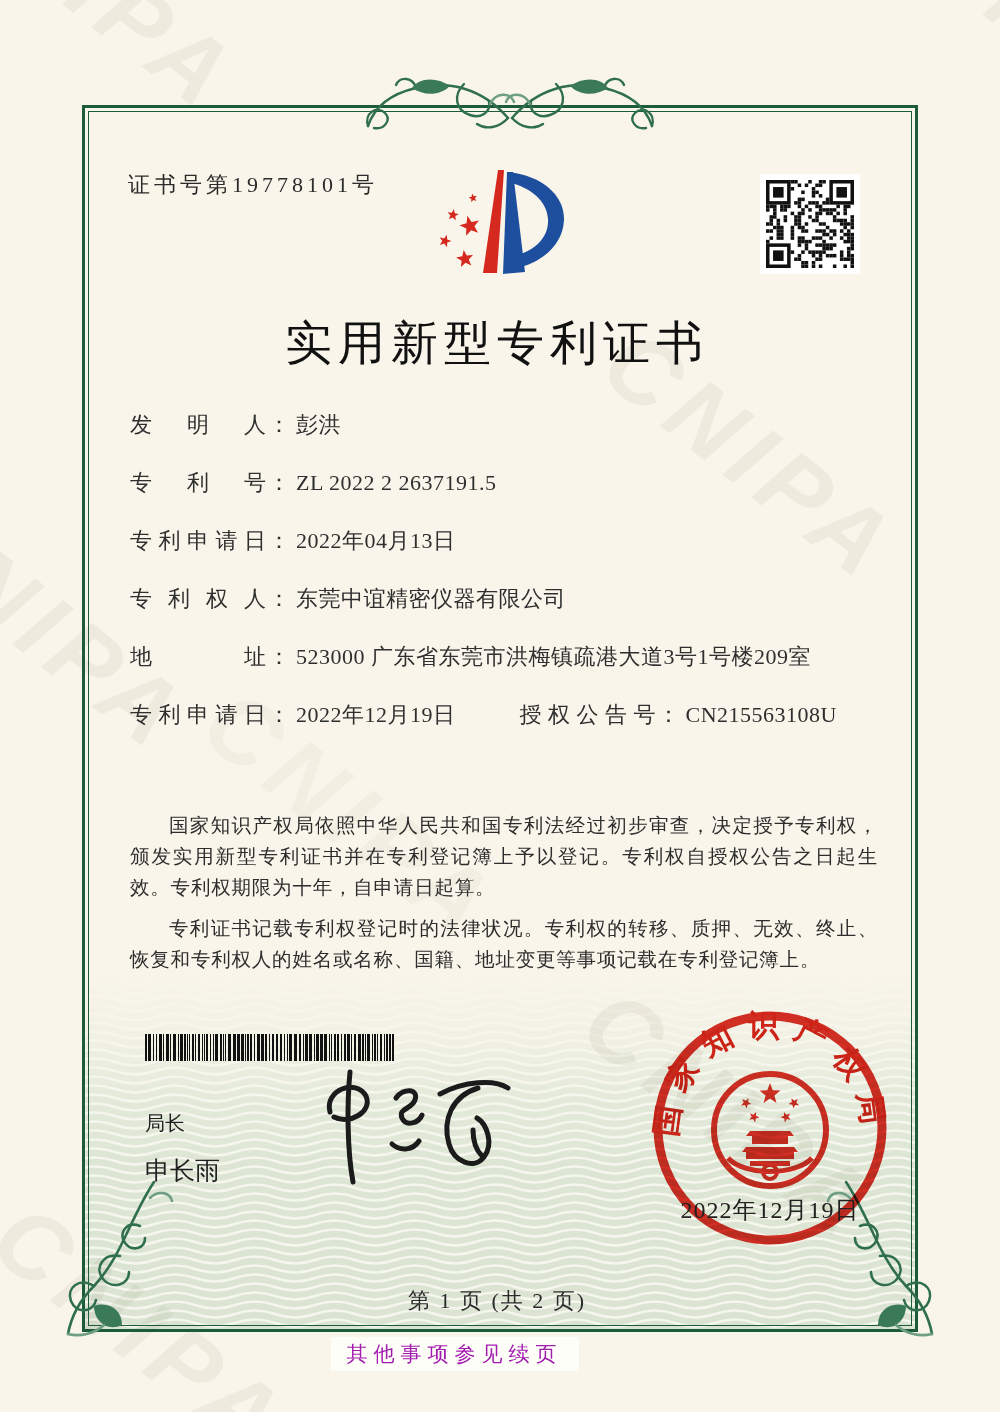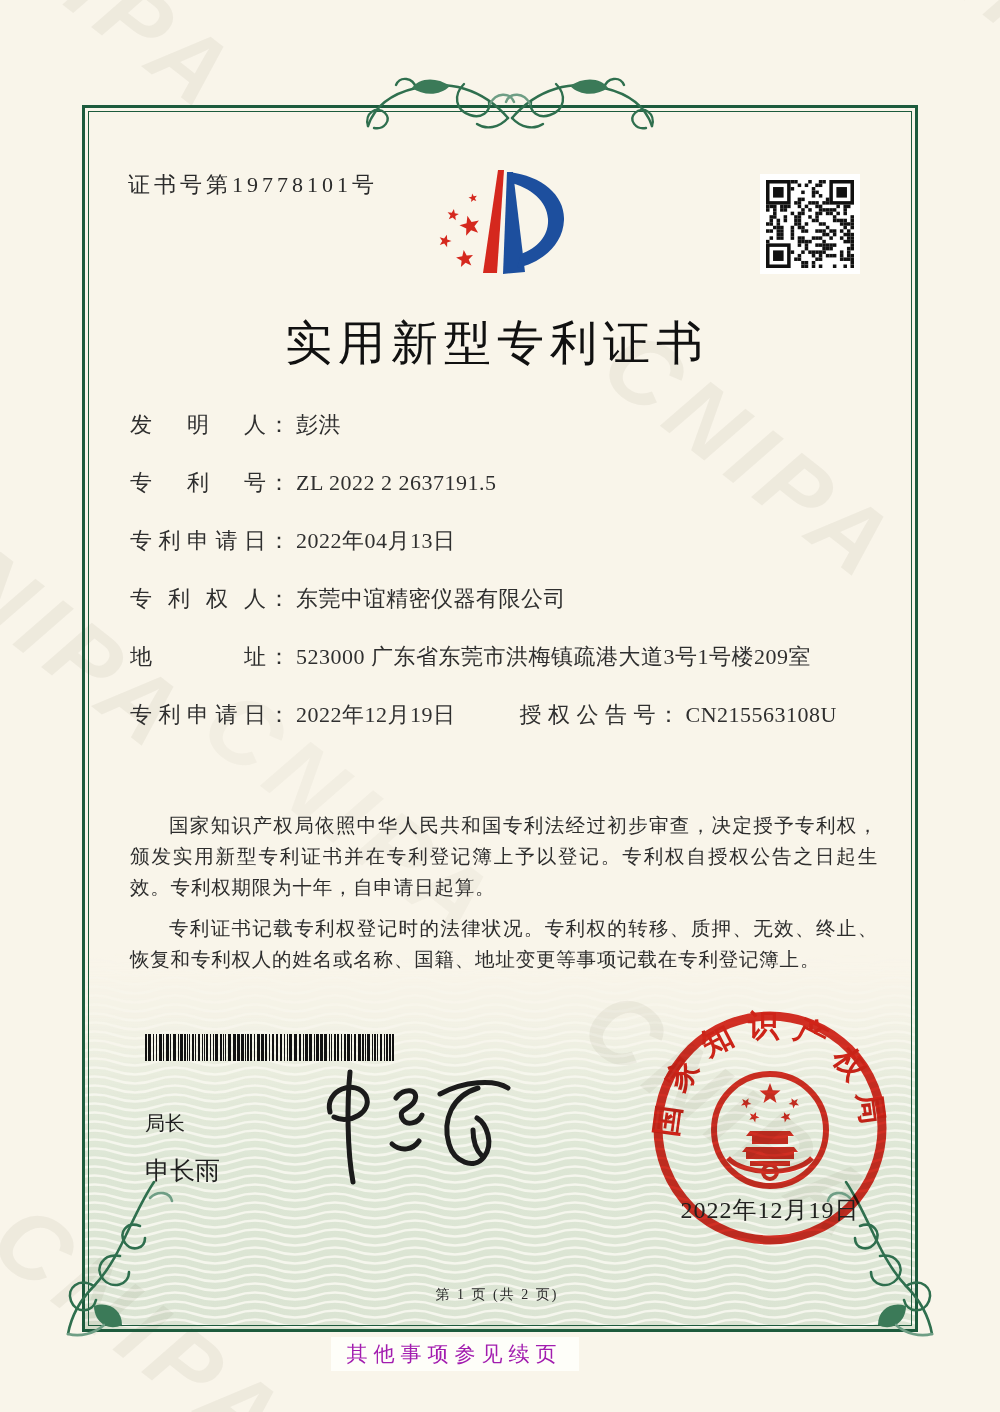--- a/index.html
+++ b/index.html
@@ -47,21 +47,21 @@
   .paragraphs{left:130px;top:810px;width:748px;}
   .paragraphs p{
     margin:0 0 10px 0;font-size:19.5px;line-height:31px;letter-spacing:0.8px;
     text-indent:2em;color:#2d2d2d;text-align:justify;
   }
   .barcode{left:145px;top:1034px;width:252px;height:27px;}
   .signer-title{left:145px;top:1110px;font-size:20px;color:#1f1f1f;font-family:"Liberation Sans","DejaVu Sans",sans-serif;}
   .signer-name{left:145px;top:1154px;font-size:25px;color:#1f1f1f;font-family:"Liberation Sans","DejaVu Sans",sans-serif;}
   .signature{left:292px;top:1058px;width:245px;height:138px;}
   .seal{left:648px;top:1006px;width:244px;height:244px;mix-blend-mode:multiply;}
-  .page-number{left:82px;top:1286px;width:830px;text-align:center;font-size:14px;color:#2b2b2b;letter-spacing:2px;}
+  .page-number{left:82px;top:1286px;width:830px;text-align:center;font-size:22px;color:#2b2b2b;letter-spacing:2px;}
   .continuation{
     left:0;top:1340px;width:909px;text-align:center;font-size:21px;color:#a21caf;letter-spacing:6px;
   }
   .continuation span{background:rgba(255,255,251,0.85);padding:5px 16px;}
 </style>
 </head>
 <body>
 
 <div class="watermark" style="left:-80px;top:-70px;">CNIPA</div>
 <div class="watermark" style="left:840px;top:-60px;">CNIPA</div>

